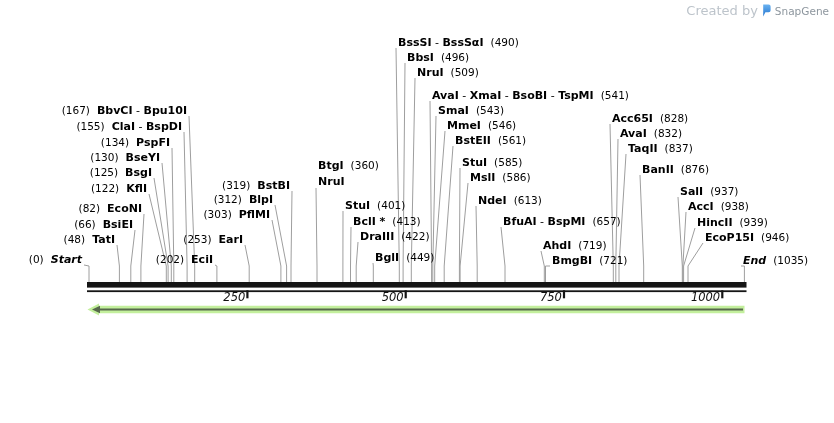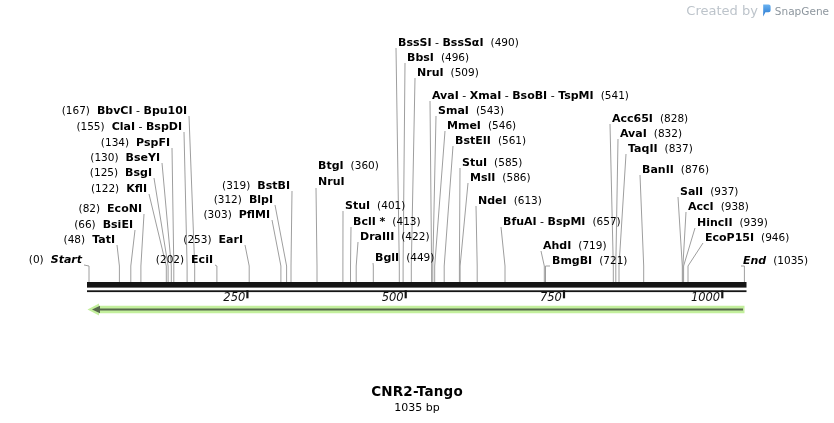--- a/index.html
+++ b/index.html
@@ -147,18 +147,14 @@
     </div>
 
   <div id="watermark">
     <span id="wm-created">Created by</span>
     <svg width="9" height="13" viewBox="0 0 9 13">
       <path d="M1.2 0.5 H6.6 A2 2 0 0 1 8.6 2.5 V6.2 A2 2 0 0 1 6.6 8.2 H3.4 L1.2 12.5 Z" fill="url(#logoGrad)"></path>
     </svg>
     <span id="wm-brand">SnapGene</span>
   </div>
 
-  <div id="title-wrap">
-    <div id="map-title">CNR2-Tango</div>
-    <div id="map-length">1035 bp</div>
-  </div>
 
 </div>
 
 </body></html>

